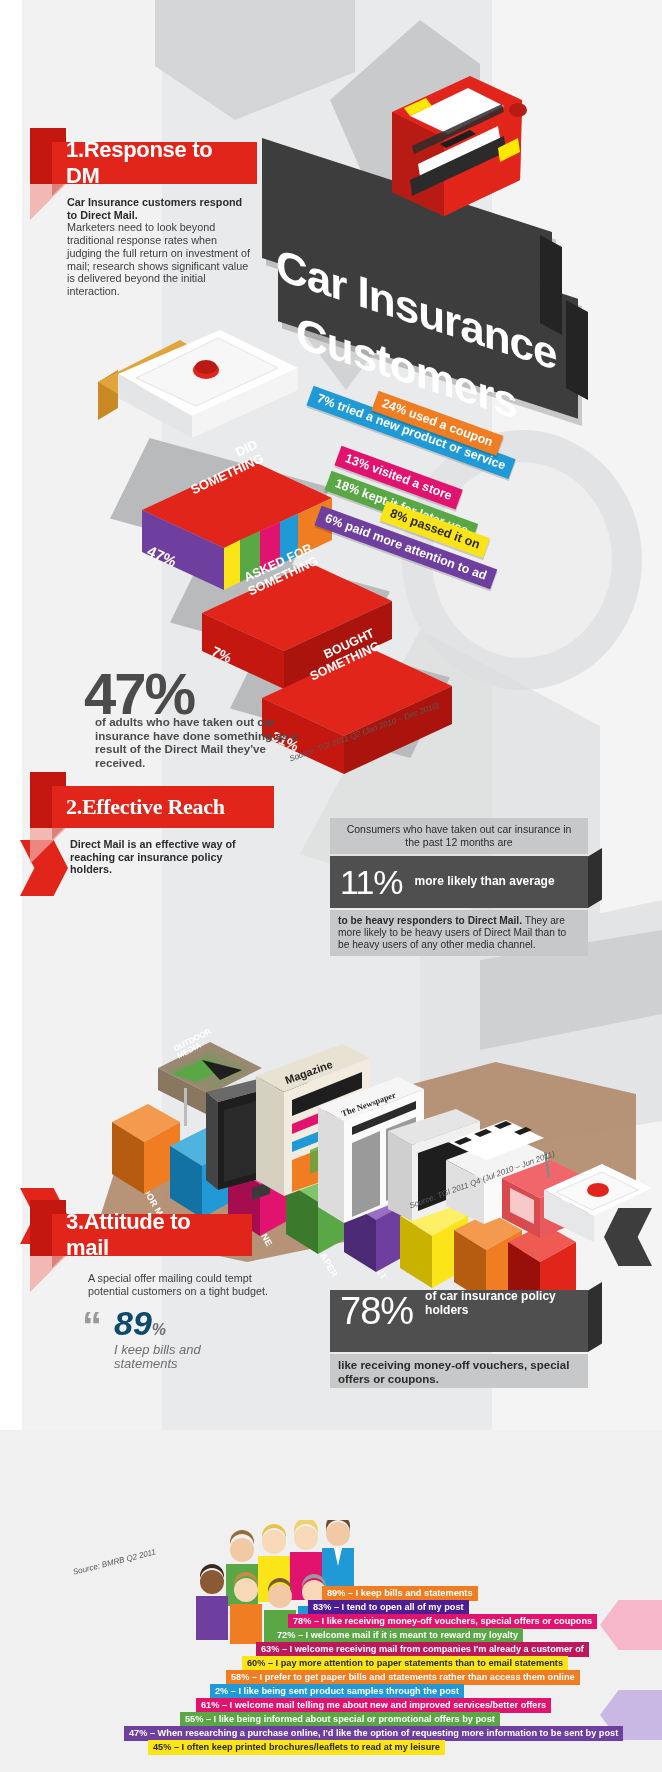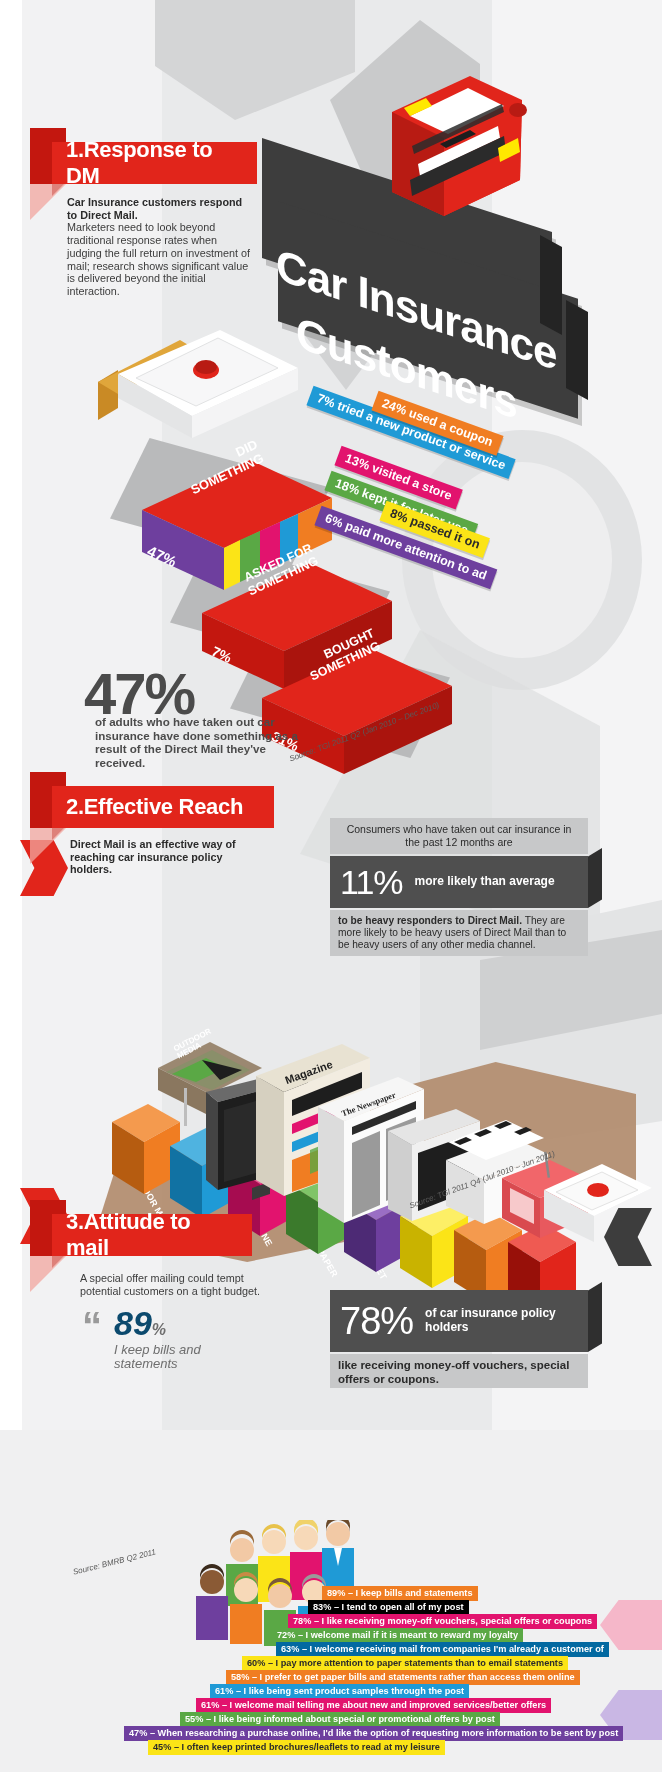--- a/index.html
+++ b/index.html
@@ -255,21 +255,21 @@
     </div>
     <div class="blabel" style="left:36px;top:88px;font-size:14px;transform:rotate(25deg);">31%</div>
   </div>
 
   <div class="bignum" style="left:84px;top:660px;font-size:58px;letter-spacing:-2px;">47%</div>
   <div class="copy" style="left:95px;top:715px;width:205px;font-size:11.6px;font-weight:bold;color:#4b4b4b;">of adults who have taken out car insurance have done something as a result of the Direct Mail they've received.</div>
 
   <div class="src" style="left:288px;top:755px;transform:rotate(-20deg);">Source: TGI 2011 Q2 (Jan 2010 – Dec 2010)</div>
 
   <div class="banner-tab" style="left:30px;top:772px;"></div>
-  <div class="banner" style="left:52px;top:786px;width:222px;">
+  <div class="banner" style="left:52px;top:786px;width:222px;font-family:Liberation Serif, serif;">
     <span>2.Effective Reach</span>
   </div>
   <div class="banner-notch" style="left:52px;top:828px;"></div>
 
   <div class="copy" style="left:70px;top:838px;width:180px;font-size:10.8px;">
     <span class="lead">Direct Mail is an effective way of reaching car insurance policy holders.</span>
   </div>
 
   <div class="panel-grey" style="left:330px;top:818px;width:258px;height:36px;
         font-size:10.5px;padding:5px 8px;text-align:center;line-height:1.2;">Consumers who have taken out car insurance in the past 12 months are</div>
@@ -481,31 +481,31 @@
   </div>
 
   <div class="src" style="left:408px;top:1202px;transform:rotate(-20deg);">Source: TGI 2011 Q4 (Jul 2010 – Jun 2011)</div>
 
   <div class="banner-tab" style="left:30px;top:1200px;"></div>
   <div class="banner" style="left:52px;top:1214px;width:200px;">
     <span>3.Attitude to mail</span>
   </div>
   <div class="banner-notch" style="left:52px;top:1256px;"></div>
 
-  <div class="copy" style="left:80px;top:1272px;width:205px;font-size:10.8px;">A special offer mailing could tempt potential customers on a tight budget.</div>
+  <div class="copy" style="left:88px;top:1272px;width:205px;font-size:10.8px;">A special offer mailing could tempt potential customers on a tight budget.</div>
 
   <div class="quote" style="left:82px;top:1302px;">
     <span class="qmark" style="position:absolute;left:0;top:10px;">“</span>
     <div style="position:absolute;left:32px;top:2px;">
       <span style="font-size:34px;font-weight:bold;font-style:italic;color:#0c4a6e;">89</span><span style="font-size:16px;font-weight:bold;font-style:italic;color:#6e6e6e;">%</span>
       <div style="font-size:13px;font-style:italic;color:#6e6e6e;width:150px;line-height:1.1;">I keep bills and statements</div>
     </div>
   </div>
 
-  <div class="panel-dark" style="left:330px;top:1290px;width:258px;height:62px;display:flex;align-items:center;padding:0 10px;">
+  <div class="panel-dark" style="left:330px;top:1290px;width:258px;height:62px;display:flex;align-items:flex-start;padding:0 10px;">
     <span class="big" style="font-size:38px;letter-spacing:-1px;">78%</span>
     <span style="font-size:12px;font-weight:bold;margin-left:12px;line-height:1.15;">of car insurance policy holders</span>
   </div>
   <div class="shape" style="left:588px;top:1282px;width:14px;height:70px;background:#2f2f2f;
         clip-path:polygon(0 12%,100% 0,100% 88%,0 100%);z-index:34;"></div>
   <div class="panel-grey" style="left:330px;top:1354px;width:258px;height:34px;font-size:11.5px;font-weight:bold;padding:5px 8px;line-height:1.2;">like receiving money-off vouchers, special offers or coupons.</div>
 
   <div class="shape" style="left:196px;top:1520px;width:210px;height:130px;z-index:29;">
     <svg width="210" height="130" viewBox="0 0 210 130">
 
@@ -538,27 +538,27 @@
         <circle cx="118" cy="72" r="12" fill="#f7d9b8"></circle>
           <path d="M106 70 a12 12 0 0 1 24 0 l0 -4 a12 12 0 0 0 -24 0z" fill="#9a9a9a"></path>
         <path d="M102 86 h32 v38 h-32z" fill="#1f9ad6"></path>
       </g>
     </svg>
   </div>
 
   <div class="src" style="left:72px;top:1568px;transform:rotate(-14deg);">Source: BMRB Q2 2011</div>
 
   <div class="att" style="left:322px;top:1586px;background:#f07d22;">89% – I keep bills and statements</div>
-  <div class="att" style="left:308px;top:1600px;background:#000000;text-align:right;">83% – I tend to open all of my post</div>
+  <div class="att" style="left:308px;top:1600px;background:#4c1d95;text-align:right;">83% – I tend to open all of my post</div>
   <div class="att" style="left:288px;top:1614px;background:#e2136e;">78% – I like receiving money-off vouchers, special offers or coupons</div>
   <div class="att" style="left:272px;top:1628px;background:#5aa845;">72% – I welcome mail if it is meant to reward my loyalty</div>
-  <div class="att" style="left:256px;top:1642px;background:#0369a1;margin-left:20px;">63% – I welcome receiving mail from companies I'm already a customer of</div>
+  <div class="att" style="left:256px;top:1642px;background:#be185d;">63% – I welcome receiving mail from companies I'm already a customer of</div>
   <div class="att" style="left:242px;top:1656px;background:#fbe417;color:#2b2b2b;">60% – I pay more attention to paper statements than to email statements</div>
   <div class="att" style="left:226px;top:1670px;background:#f07d22;">58% – I prefer to get paper bills and statements rather than access them online</div>
-  <div class="att" style="left:210px;top:1684px;background:#1f9ad6;">61% – I like being sent product samples through the post</div>
+  <div class="att" style="left:210px;top:1684px;background:#1f9ad6;">2% – I like being sent product samples through the post</div>
   <div class="att" style="left:196px;top:1698px;background:#e2136e;">61% – I welcome mail telling me about new and improved services/better offers</div>
   <div class="att" style="left:180px;top:1712px;background:#5aa845;">55% – I like being informed about special or promotional offers by post</div>
   <div class="att" style="left:124px;top:1726px;background:#6e3f9e;">47% – When researching a purchase online, I'd like the option of requesting more information to be sent by post</div>
   <div class="att" style="left:148px;top:1740px;background:#fbe417;color:#2b2b2b;">45% – I often keep printed brochures/leaflets to read at my leisure</div>
 
   <div class="shape" style="left:600px;top:1600px;width:62px;height:50px;background:#f5b7c9;
         clip-path:polygon(0 50%,30% 0,100% 0,100% 100%,30% 100%);z-index:28;"></div>
   <div class="shape" style="left:600px;top:1690px;width:62px;height:50px;background:#c9b7e4;
         clip-path:polygon(0 50%,30% 0,100% 0,100% 100%,30% 100%);z-index:28;"></div>
 

